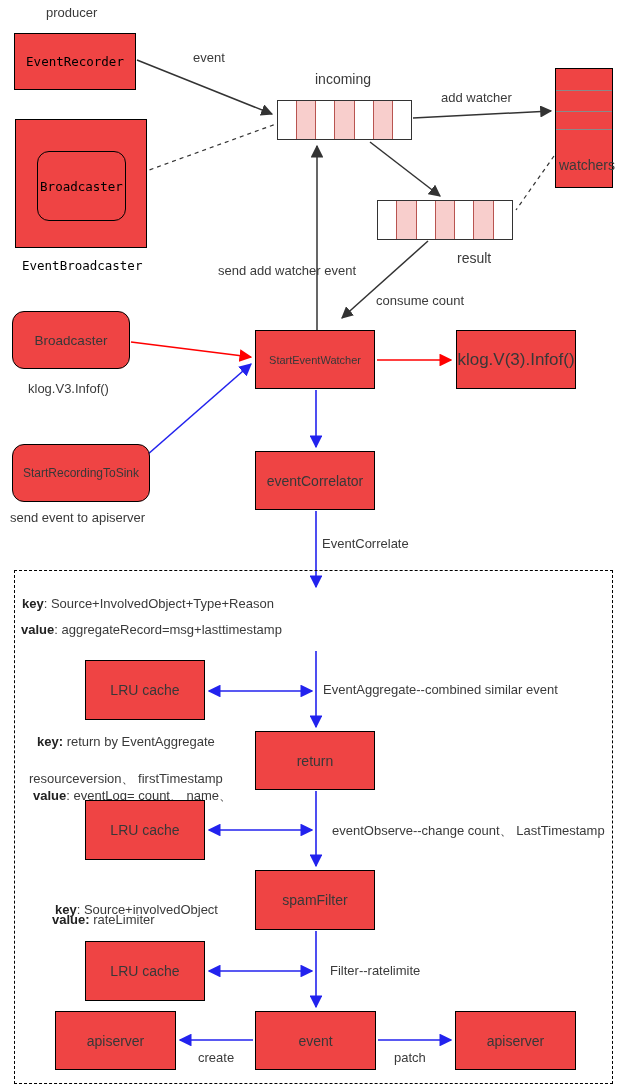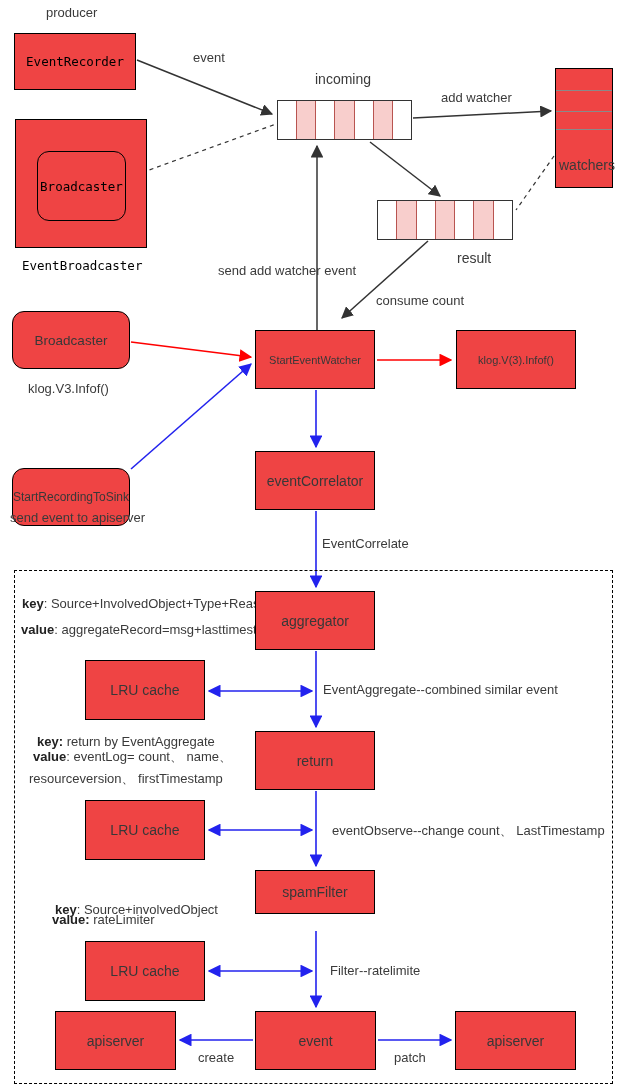--- a/index.html
+++ b/index.html
@@ -111,71 +111,70 @@
   <div class="lbl" style="left:457px;top:250px;font-size:14px;">result</div>
 
   <div class="lbl" style="left:218px;top:263px;">send add watcher event</div>
 
   <div class="lbl" style="left:376px;top:293px;">consume count</div>
 
   <div class="box rounded" style="left:12px;top:311px;width:118px;height:58px;font-size:13.5px;">Broadcaster</div>
 
   <div class="lbl" style="left:28px;top:381px;">klog.V3.Infof()</div>
 
-  <div class="box rounded" style="left:12px;top:468px;width:118px;height:58px;font-size:12px;">StartRecordingToSink</div>
+  <div class="box rounded" style="left:12px;top:444px;width:138px;height:58px;font-size:12px;">StartRecordingToSink</div>
 
   <div class="lbl" style="left:10px;top:510px;">send event to apiserver</div>
 
   <div class="box" style="left:255px;top:330px;width:120px;height:59px;font-size:11px;">StartEventWatcher</div>
 
-  <div class="box" style="left:456px;top:330px;width:120px;height:59px;font-size:11px;">klog.V(3).Infof()</div>
+  <div class="box" style="left:456px;top:330px;width:120px;height:59px;font-size:17px;">klog.V(3).Infof()</div>
 
   <div class="box" style="left:255px;top:451px;width:120px;height:59px;">eventCorrelator</div>
 
   <div class="lbl" style="left:322px;top:536px;">EventCorrelate</div>
 
   <div class="dashedbox" style="left:14px;top:570px;width:599px;height:514px;"></div>
 
   <div class="kv" style="left:22px;top:596px;">
     <b>key</b><span>: Source+InvolvedObject+Type+Reason</span>
   </div>
   <div class="kv" style="left:21px;top:622px;">
     <b>value</b><span>: aggregateRecord=msg+lasttimestamp</span>
   </div>
 
-  <div class="box" style="left:255px;top:591px;width:120px;height:59px;">aggregator</div>
 
   <div class="box" style="left:85px;top:660px;width:120px;height:60px;">LRU cache</div>
 
   <div class="lbl" style="left:323px;top:682px;">EventAggregate--combined similar event</div>
 
   <div class="kv" style="left:37px;top:734px;">
     <b>key:</b><span> return by EventAggregate</span>
   </div>
-  <div class="kv" style="left:33px;top:748px;">
+  <div class="kv" style="left:33px;top:787px;">
     <b>value</b><span>: eventLog= count、 name、</span>
   </div>
   <div class="kv" style="left:29px;top:770px;">
     <span>resourceversion、 firstTimestamp</span>
   </div>
 
   <div class="box" style="left:255px;top:731px;width:120px;height:59px;">return</div>
 
   <div class="box" style="left:85px;top:800px;width:120px;height:60px;">LRU cache</div>
 
   <div class="lbl" style="left:332px;top:822px;">eventObserve--change count、 LastTimestamp</div>
 
   <div class="kv" style="left:55px;top:892px;margin-top:10px;">
     <b>key</b><span>: Source+involvedObject</span>
   </div>
   <div class="kv" style="left:52px;top:912px;">
     <b>value:</b><span> rateLimiter</span>
   </div>
 
-  <div class="box" style="left:255px;top:870px;width:120px;height:44px;">spamFilter</div>
+  <div class="box" style="left:255px;top:870px;width:120px;height:60px;">spamFilter</div>
 
   <div class="box" style="left:85px;top:941px;width:120px;height:60px;">LRU cache</div>
 
   <div class="lbl" style="left:330px;top:963px;">Filter--ratelimite</div>
 
   <div class="box" style="left:55px;top:1011px;width:121px;height:59px;">apiserver</div>
 
   <div class="box" style="left:255px;top:1011px;width:121px;height:59px;">event</div>
 
   <div class="box" style="left:455px;top:1011px;width:121px;height:59px;">apiserver</div>

